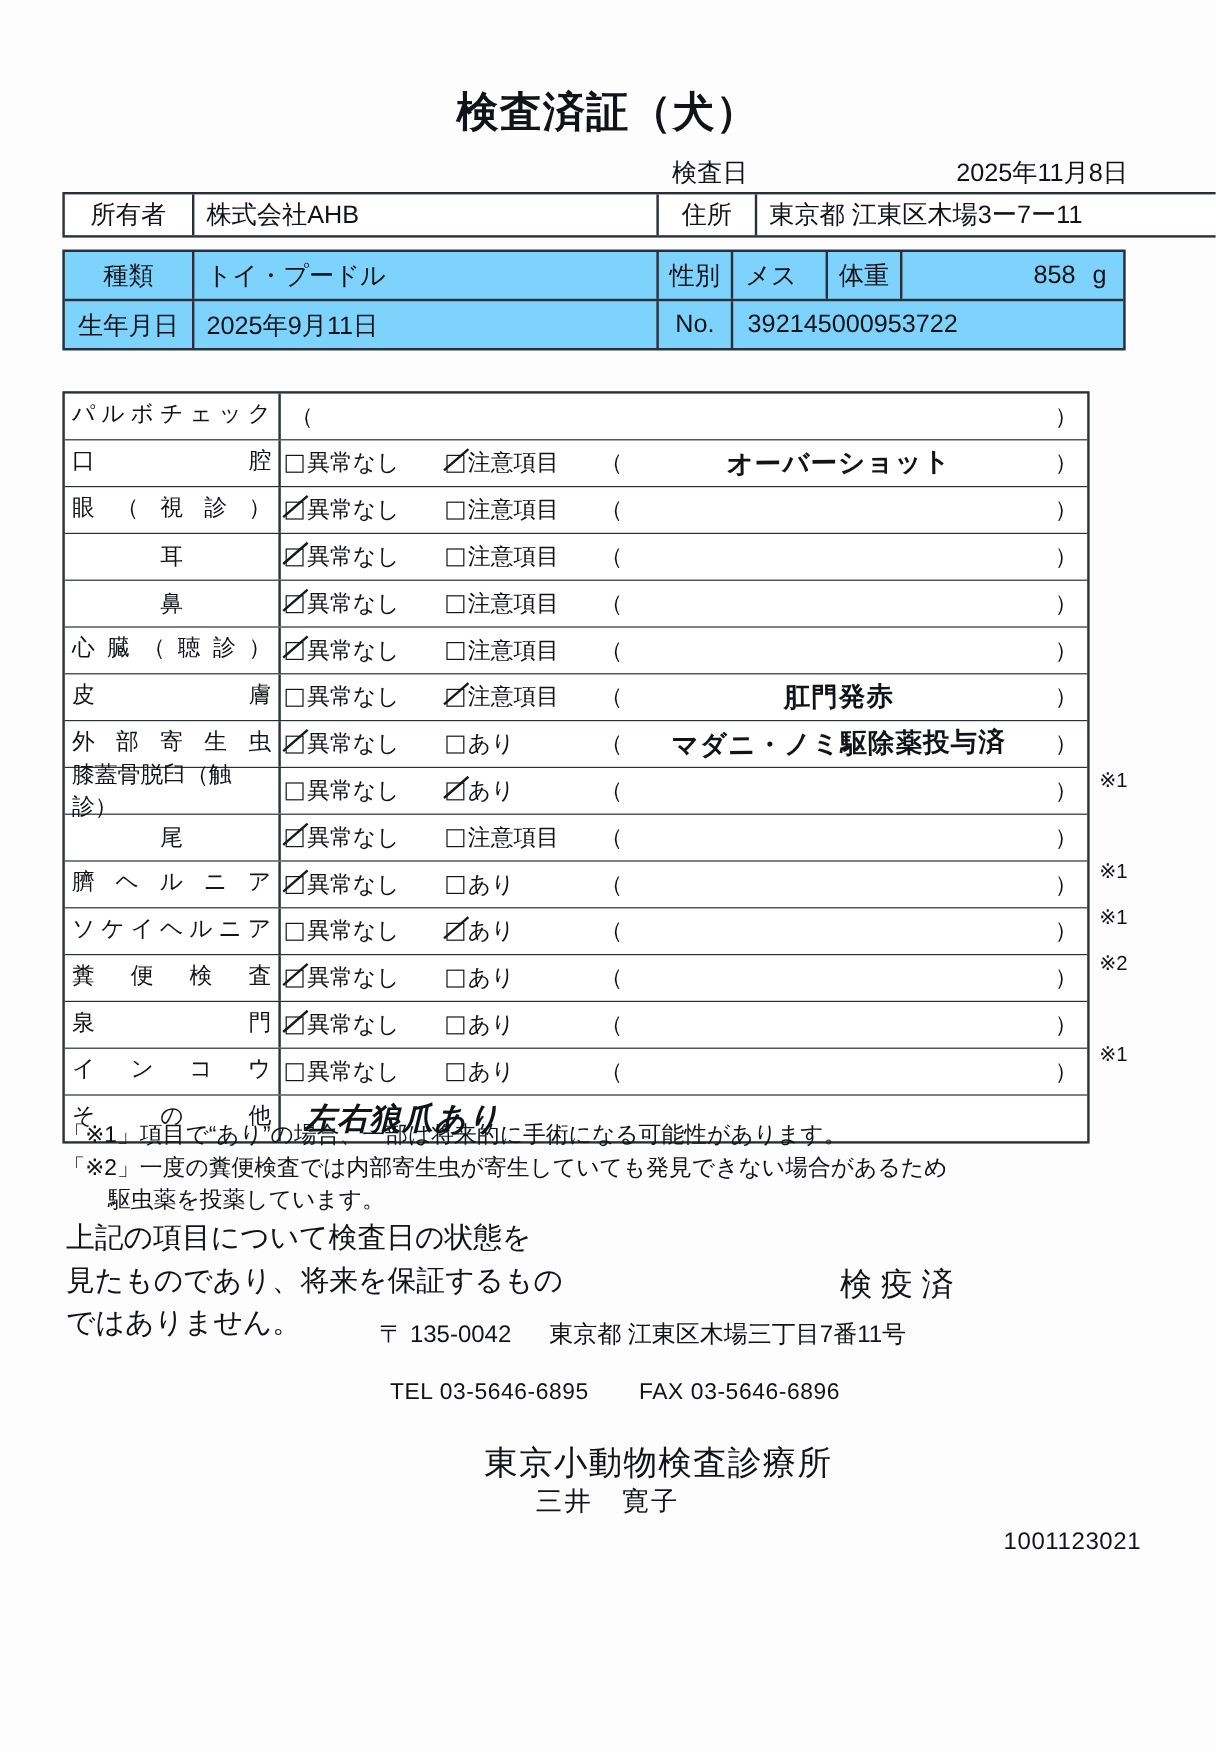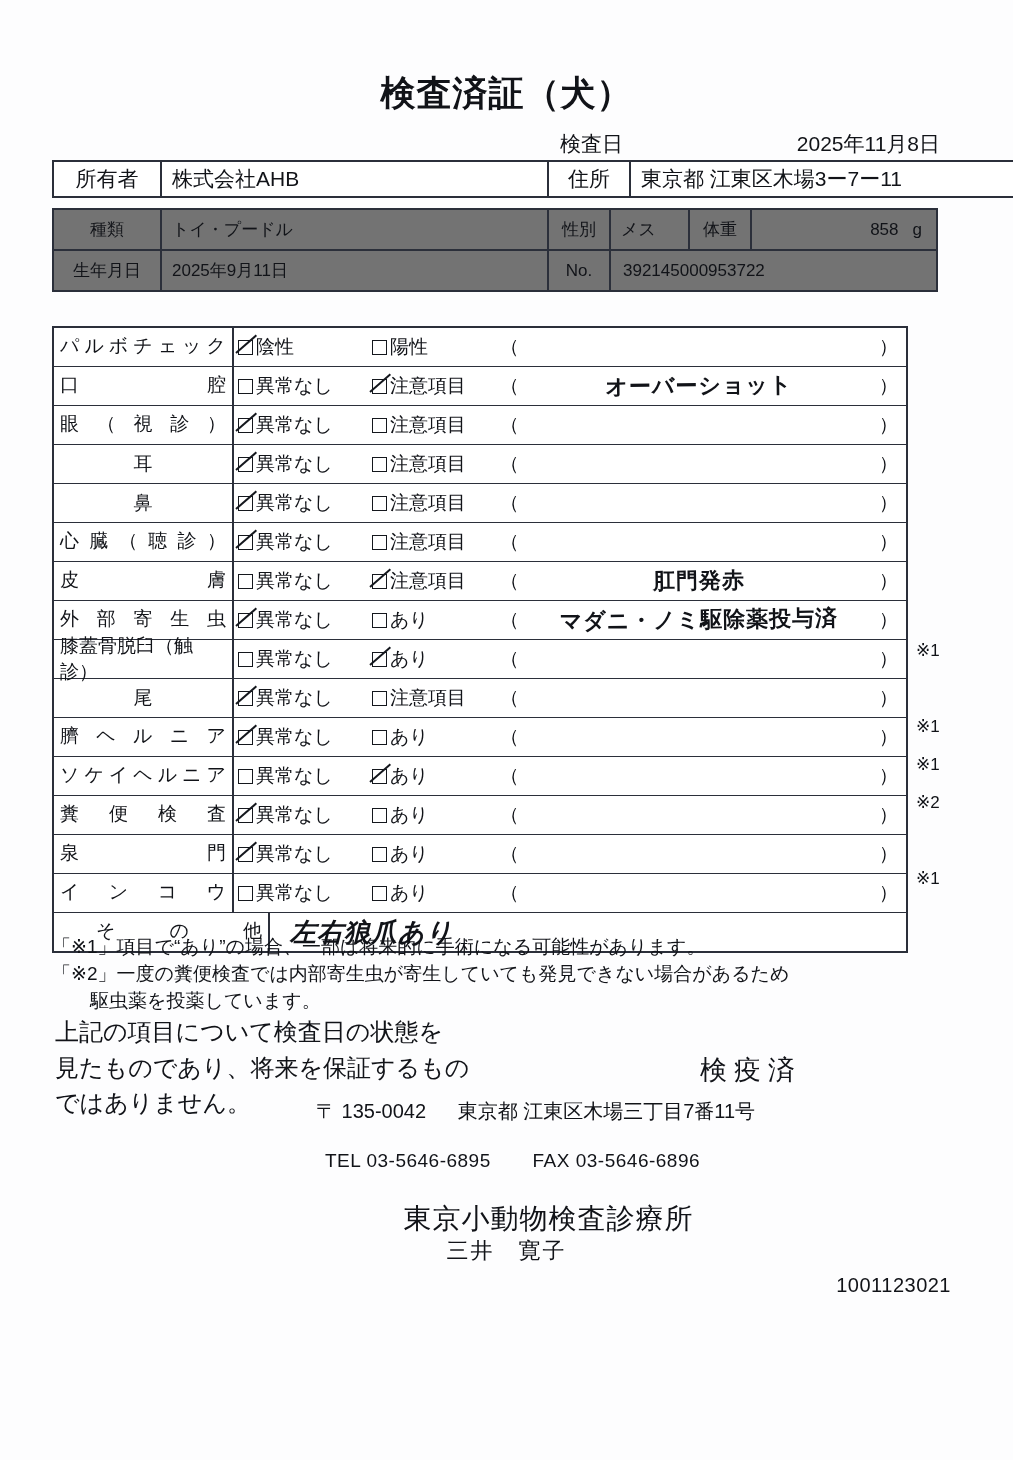--- a/index.html
+++ b/index.html
@@ -73,22 +73,22 @@
   .c-addr-val  { flex: 1; padding-left: 10px; }
 
   
   .animal-table {
     position: absolute;
     top: 208px;
     left: 52px;
     width: 886px;
     border: 2px solid #2b2f3a;
     box-sizing: border-box;
-    background: #737373;
-    font-size: 17px;
+    background: #7dd3fc;
+    font-size: 21px;
   }
   .animal-row {
     display: flex;
     height: 39px;
   }
   .animal-row.top { border-bottom: 2px solid #2b2f3a; }
   .animal-row .cell {
     display: flex;
     align-items: center;
     box-sizing: border-box;
@@ -123,21 +123,21 @@
     border: 2px solid #2b2f3a;
     box-sizing: border-box;
     background: #fff;
   }
   .item-row {
     display: flex;
     height: 38px;
     border-bottom: 1px solid #2b2f3a;
     position: relative;
   }
-  .item-row:last-child { border-bottom: none; padding-left: 36px; }
+  .item-row:last-child { border-bottom: none; }
   .item-label {
     width: 180px;
     box-sizing: border-box;
     border-right: 2px solid #2b2f3a;
     display: flex;
     align-items: center;
     font-size: 19px;
     padding: 0 6px;
     height: 100%;
   }
@@ -336,30 +336,20 @@
       <div class="cell c-dob-val">2025年9月11日</div>
       <div class="cell c-no-lbl">No.</div>
       <div class="cell c-no-val">392145000953722</div>
     </div>
   </div>
 
 
   <div class="items-table" id="items-table">
       <div class="item-row">
         <div class="item-label justify"><span>パルボチェック</span></div>
-        <div class="opts">
-          <div class="opt first">
-            <span class="box checked"></span>
-            <span>陰性</span>
-          </div>
-          <div class="opt second">
-            <span class="box"></span>
-            <span>陽性</span>
-          </div>
-        </div>
         <div class="note-cell">
           <span class="paren-l">（</span>
           <span class="hand"></span>
           <span class="paren-r">）</span>
         </div>
       </div>
       <div class="item-row">
         <div class="item-label justify"><span>口腔</span></div>
         <div class="opts">
           <div class="opt first">

